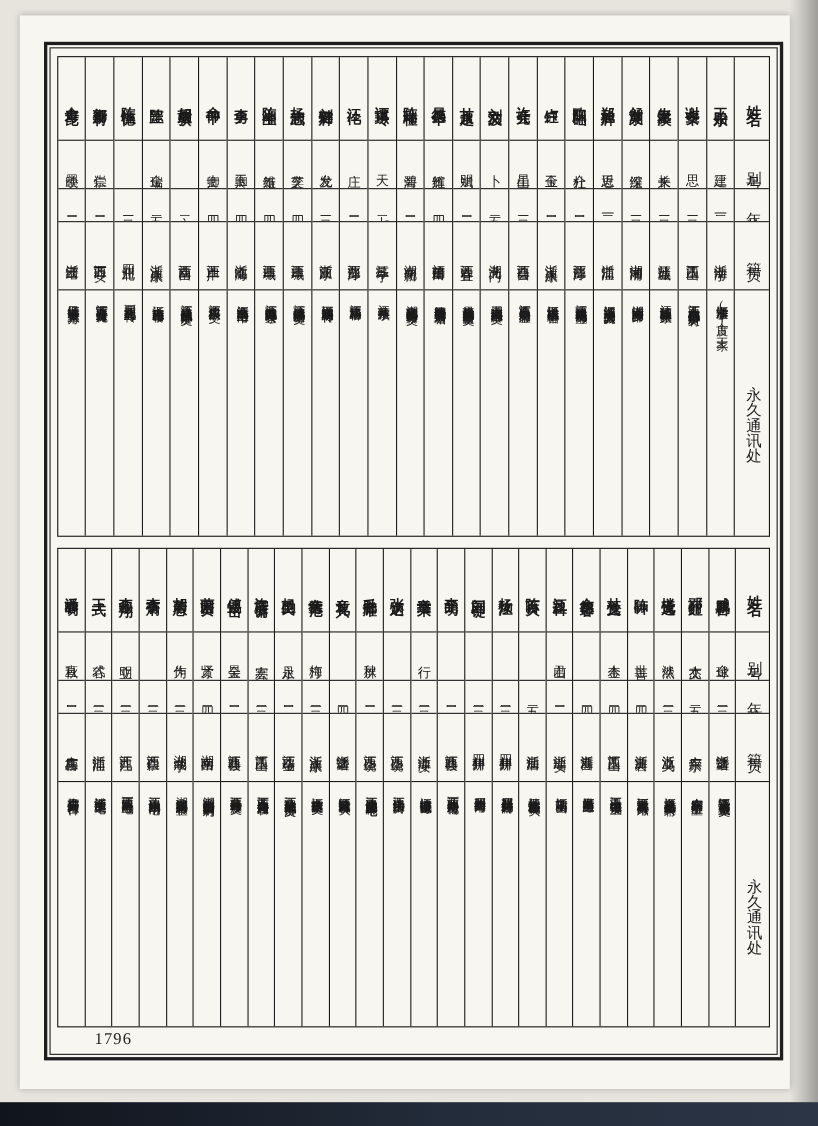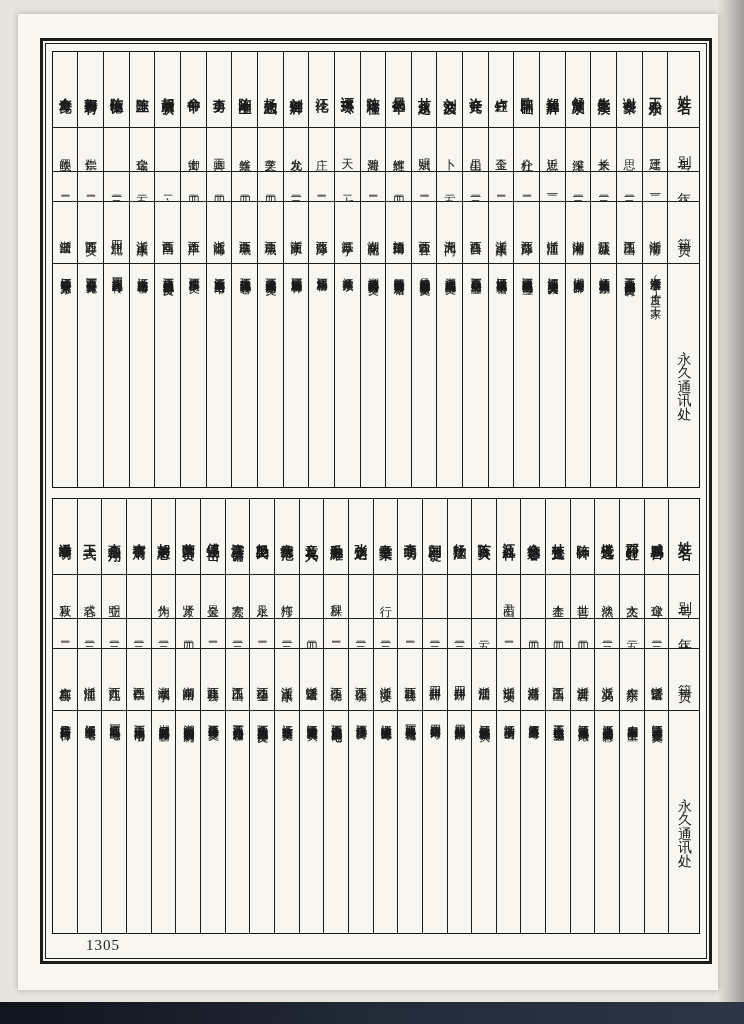--- a/index.html
+++ b/index.html
@@ -926,21 +926,21 @@
     <div class="cell c-native">
               <span class="vt">广东梅县</span>
             </div>
     <div class="cell c-addr">
               <span class="vt">广东梅县南口圩天吉祥</span>
             </div>
   </div>
         </div>
 
       <div class="footer-row">
-        <span class="page-number">1305</span>
+        <span class="page-number">1796</span>
       </div>
 
     </div>
   </div>
 
   <div class="scan-right-shade"></div>
   <div class="scan-bottom-band"></div>
 </div>
 
 </body></html>

